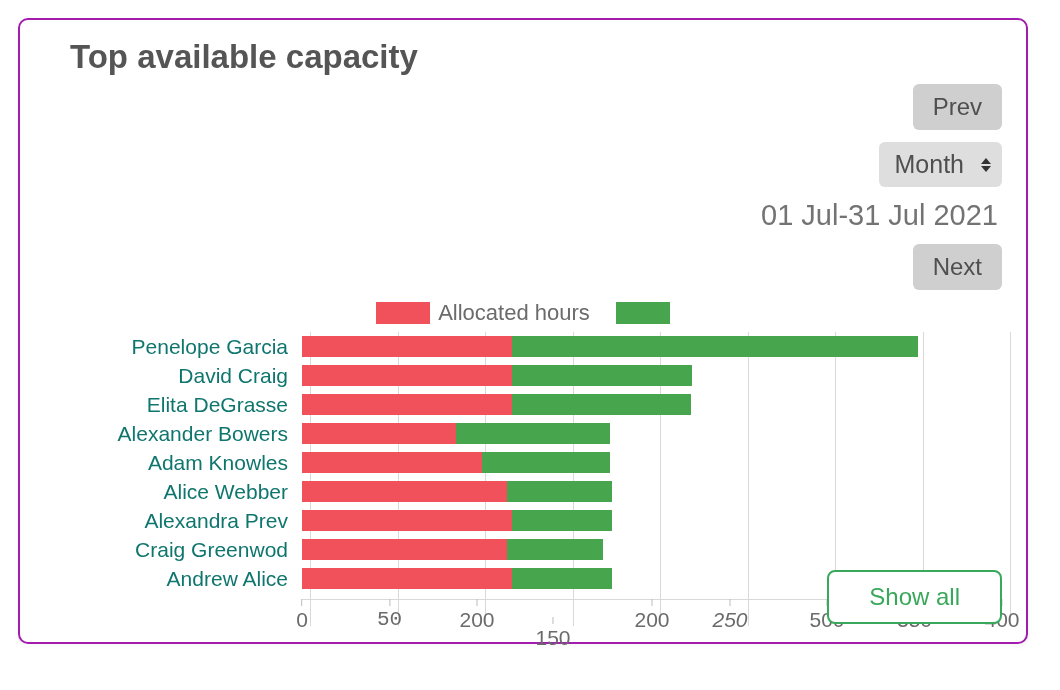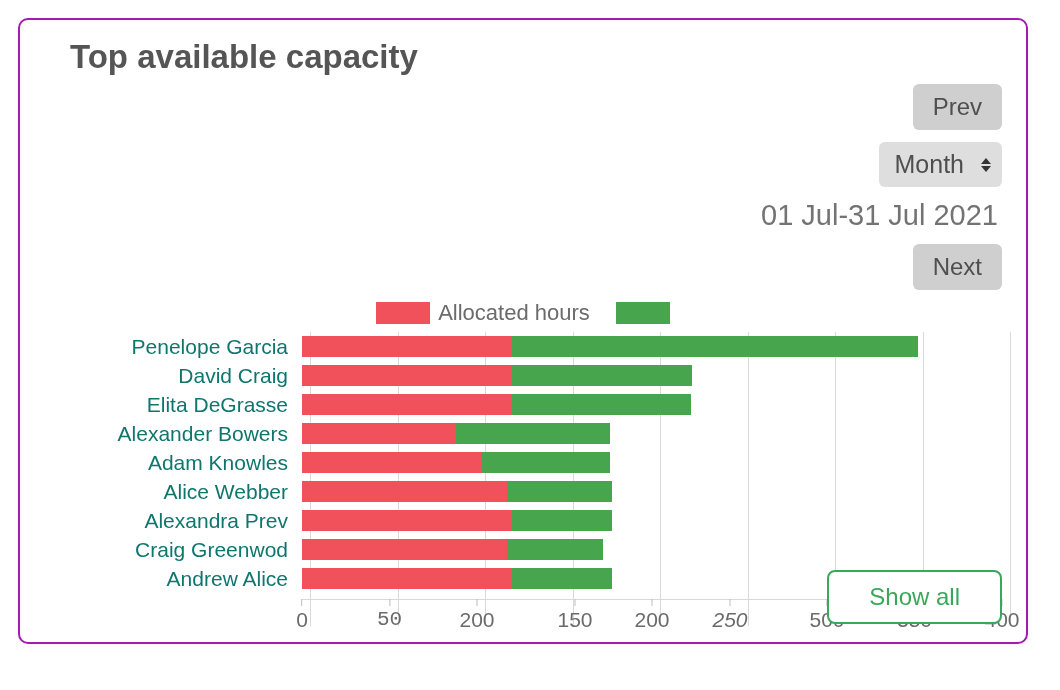--- a/index.html
+++ b/index.html
@@ -314,21 +314,21 @@
             <div class="tlbl">0</div>
           </div>
           <div class="tick" style="left: 87.5px; font-family: Liberation Mono, monospace;">
             <div class="tmark"></div>
             <div class="tlbl">50</div>
           </div>
           <div class="tick" style="left: 175px;">
             <div class="tmark"></div>
             <div class="tlbl">200</div>
           </div>
-          <div class="tick" style="left: 273px;">
+          <div class="tick" style="left: 251px; margin-top: 18px;">
             <div class="tmark"></div>
             <div class="tlbl">150</div>
           </div>
           <div class="tick" style="left: 350px;">
             <div class="tmark"></div>
             <div class="tlbl">200</div>
           </div>
           <div class="tick" style="left: 428px; font-style: italic;">
             <div class="tmark"></div>
             <div class="tlbl">250</div>

